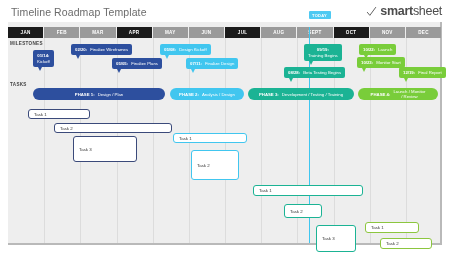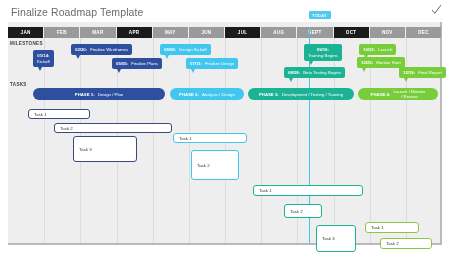--- a/index.html
+++ b/index.html
@@ -108,26 +108,27 @@
   .b-navy  { border-color: #3b4a7a; }
   .b-cyan  { border-color: #41c6ef; }
   .b-teal  { border-color: #1bb394; }
   .b-green { border-color: #8cc63f; }
 </style>
 </head>
 <body>
 
 <div id="root">
 
-  <div class="title">Finalize Roadmap Template</div>
+  <div class="title">Timeline Roadmap Template</div>
 
   <div class="logo">
     <svg class="logo-check" viewBox="0 0 20 20">
       <path d="M2 11 L7 17 L18 2" stroke="#4d4d4d" stroke-width="1.6" fill="none"></path>
     </svg>
+    <div class="logo-text"><b>smart</b><span>sheet</span></div>
   </div>
 
   <div class="canvas">
 
     <div id="gridlines">
         <div class="gridline" style="left: 36px;"></div>
         <div class="gridline" style="left: 72px;"></div>
         <div class="gridline" style="left: 109px;"></div>
         <div class="gridline" style="left: 145px;"></div>
         <div class="gridline" style="left: 181px;"></div>

